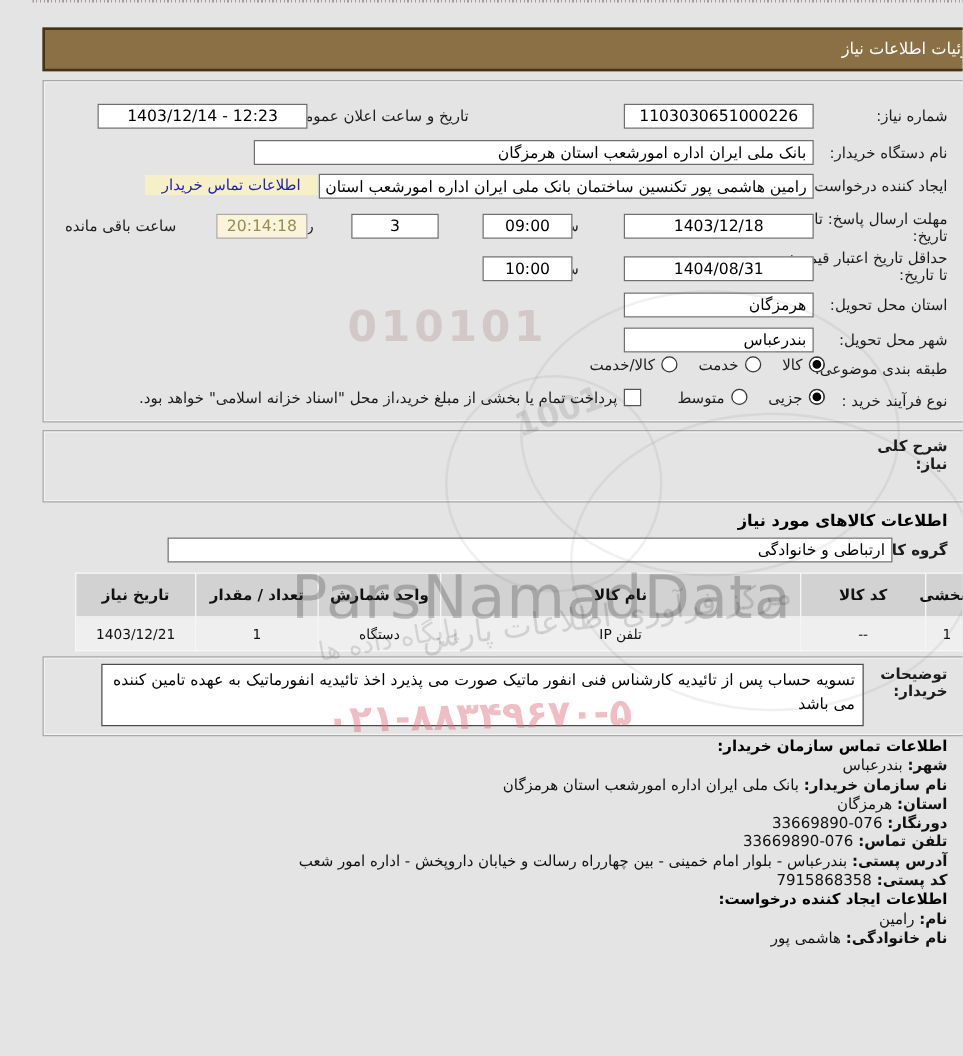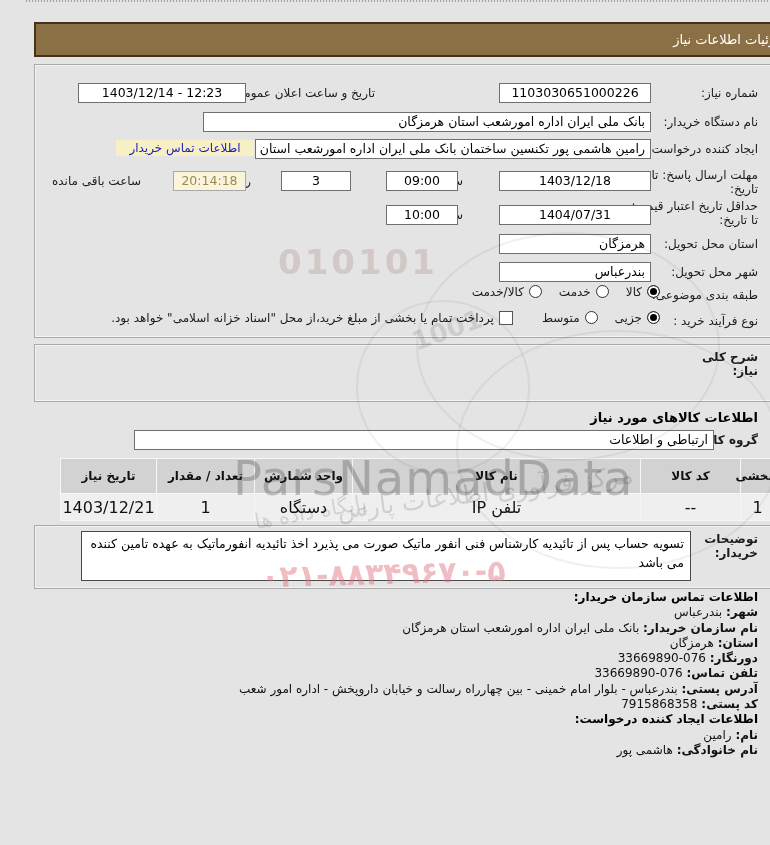--- a/index.html
+++ b/index.html
@@ -31,21 +31,21 @@
   .optrow{display:flex;align-items:center;gap:17px;font-size:12px;color:#1c1c1c;
     white-space:nowrap;}
   .opt{display:flex;gap:5px;}
   .whitebox{background:#fff;border:1px solid #4a4a4a;font-size:12.5px;color:#000;
     text-align:right;padding:2px 6px;line-height:19px;}
   .heading{font-size:13px;font-weight:bold;color:#000;text-align:right;}
   table.goods{border-collapse:collapse;table-layout:fixed;width:714px;
     border:1px solid #bdbdbd;}
   table.goods th{background:#d2d2d2;font-size:12px;font-weight:bold;color:#111;
     height:32px;border:1px solid #f6f6f6;text-align:center;}
-  table.goods td{background:#efefef;font-size:16px;color:#111;height:24px;
+  table.goods td{background:#efefef;font-size:11px;color:#111;height:24px;
     border:1px solid #f6f6f6;text-align:center;}
   .contact{right:12px;top:590px;width:740px;text-align:right;font-size:12px;
     color:#111;line-height:15.3px;}
   .contact .cl b{font-weight:bold;}
   .wm{pointer-events:none;z-index:6;}
   .wm-ellipse{border:2px solid rgba(90,90,90,.09);border-radius:50%;}
   .wm-brand{font-size:48px;font-weight:normal;color:rgba(55,55,55,.28);
     letter-spacing:1px;direction:ltr;}
   .wm-phone{font-size:30px;font-weight:bold;color:rgba(219,109,122,.45);
     transform:rotate(-1.5deg);direction:ltr;}
@@ -84,21 +84,21 @@
   <div class="abs lbl" style="right:12px;top:168px;width:135px">مهلت ارسال پاسخ: تا تاریخ:</div>
   <div class="abs ibox center" style="left:473px;top:171px;width:150px" dir="ltr">1403/12/18</div>
   <div class="abs lbl" style="right:307px;top:174px">ساعت:</div>
   <div class="abs ibox center" style="left:360px;top:171px;width:70px" dir="ltr">09:00</div>
   <div class="abs ibox center" style="left:255px;top:171px;width:68px" dir="ltr">3</div>
   <div class="abs lbl" style="right:519px;top:174px">روز و</div>
   <div class="abs ibox cream" style="left:147px;top:171px;width:71px" dir="ltr">20:14:18</div>
   <div class="abs lbl" style="right:629px;top:174px">ساعت باقی مانده</div>
 
   <div class="abs lbl" style="right:12px;top:199px;width:135px">حداقل تاریخ اعتبار قیمت: تا تاریخ:</div>
-  <div class="abs ibox center" style="left:473px;top:205px;width:150px" dir="ltr">1404/07/31</div>
+  <div class="abs ibox center" style="left:473px;top:205px;width:150px" dir="ltr">1404/08/31</div>
   <div class="abs lbl" style="right:307px;top:208px">ساعت:</div>
   <div class="abs ibox center" style="left:360px;top:205px;width:70px" dir="ltr">10:00</div>
 
   <div class="abs lbl" style="right:12px;top:237px;width:135px">استان محل تحویل:</div>
   <div class="abs ibox rt" style="left:473px;top:234px;width:140px">هرمزگان</div>
   <div class="abs lbl" style="right:12px;top:265px;width:135px">شهر محل تحویل:</div>
   <div class="abs ibox rt" style="left:473px;top:262px;width:140px">بندرعباس</div>
 
   <div class="abs lbl" style="right:12px;top:288px;width:135px">طبقه بندی موضوعی:</div>
   <div class="abs optrow" style="right:110px;top:285px">
@@ -130,21 +130,21 @@
       <span class="checkbox"></span>
       <span>پرداخت تمام یا بخشی از مبلغ خرید،از محل "اسناد خزانه اسلامی" خواهد بود.</span>
     </span>
   </div>
 
   <div class="abs panel desc"></div>
   <div class="abs lbl b" style="right:12px;top:350px;width:62px">شرح کلی نیاز:</div>
 
   <div class="abs heading" style="right:12px;top:410px">اطلاعات کالاهای مورد نیاز</div>
   <div class="abs lbl b" style="right:12px;top:433px">گروه کالا:</div>
-  <div class="abs ibox rt" style="left:108px;top:430px;width:568px">ارتباطی و اطلاعات</div>
+  <div class="abs ibox rt" style="left:108px;top:430px;width:568px">ارتباطی و خانوادگی</div>
 
   <div class="abs" style="left:34px;top:458px">
     <table class="goods">
       <colgroup>
         <col style="width:34px">
           <col style="width:100px">
           <col style="width:288px">
         <col style="width:98px">
           <col style="width:98px">
           <col style="width:96px">

